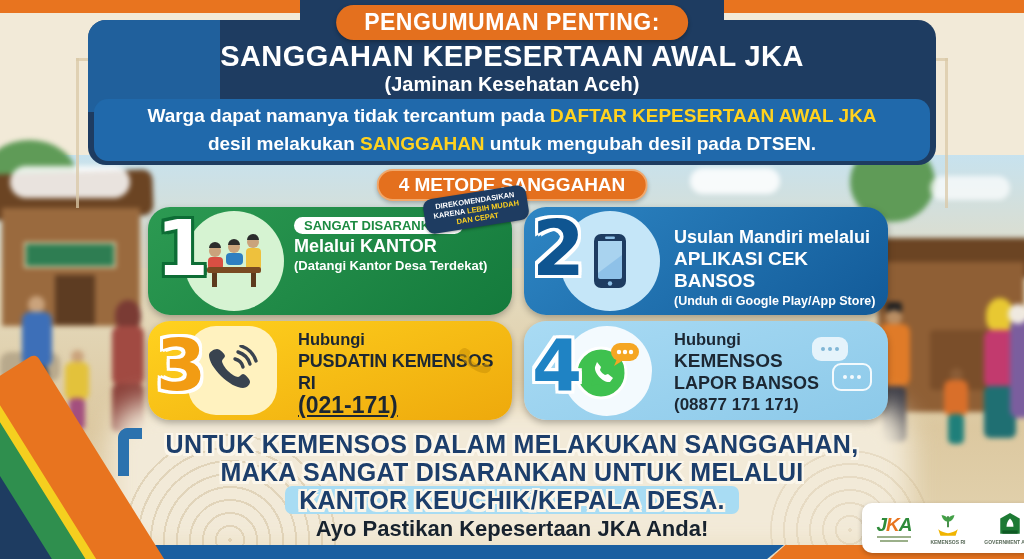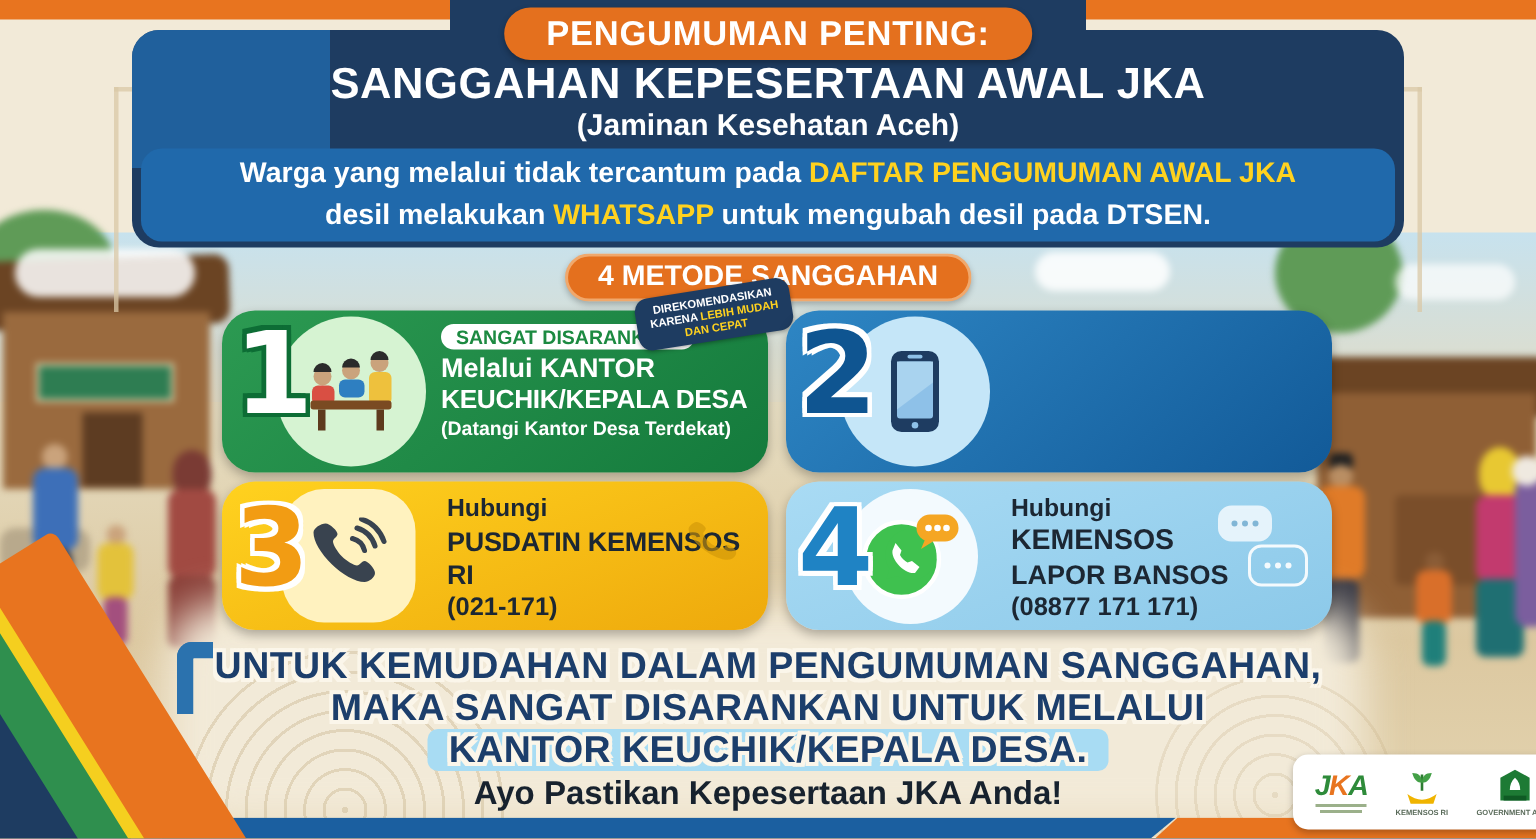--- a/index.html
+++ b/index.html
@@ -136,22 +136,22 @@
 
   <div class="abs strip-top"></div>
   <div class="abs header-bump"></div>
   <div class="abs header-panel">
     <div class="abs header-accent"></div>
   </div>
   <div class="abs pill-banner">PENGUMUMAN PENTING:</div>
   <div class="abs title">SANGGAHAN KEPESERTAAN AWAL JKA</div>
   <div class="abs subtitle">(Jaminan Kesehatan Aceh)</div>
   <div class="abs intro-box">
-    <div><span>Warga yang melalui tidak tercantum pada </span><span class="hl-yellow">DAFTAR PENGUMUMAN AWAL JKA</span></div>
-    <div><span>desil melakukan </span><span class="hl-yellow">WHATSAPP</span><span> untuk mengubah desil pada DTSEN.</span></div>
+    <div><span>Warga dapat namanya tidak tercantum pada </span><span class="hl-yellow">DAFTAR KEPESERTAAN AWAL JKA</span></div>
+    <div><span>desil melakukan </span><span class="hl-yellow">SANGGAHAN</span><span> untuk mengubah desil pada DTSEN.</span></div>
   </div>
 
   <div class="abs badge">4 METODE SANGGAHAN</div>
 
   <div class="card c1">
     <div class="big-circle" style="left:36px;top:4px;width:100px;height:100px;background:#d6f3d2;">
       <svg width="66" height="54" viewBox="0 0 66 54">
         <circle cx="14" cy="17" r="6" fill="#caa37c"></circle>
           <path d="M8 14a6 6 0 0 1 12 0z" fill="#2b2b2b"></path>
         <rect x="7" y="23" width="15" height="13" rx="4" fill="#d94f43"></rect>
@@ -163,57 +163,61 @@
         <rect x="45" y="14" width="15" height="22" rx="4" fill="#eec13d"></rect>
         <rect x="6" y="33" width="54" height="6" rx="2" fill="#7a4a22"></rect>
         <rect x="11" y="39" width="5" height="14" fill="#5d3a1d"></rect>
         <rect x="50" y="39" width="5" height="14" fill="#5d3a1d"></rect>
       </svg>
     </div>
     <div class="num out-g" style="color:#fff;">1</div>
     <div class="card-text" style="left:146px;top:9px;color:#fff;">
       <div><span class="tag-pill">SANGAT DISARANKAN!</span></div>
       <div style="font-size:18px;"><span style="font-weight:600;">Melalui </span><span style="font-weight:800;">KANTOR</span></div>
-      <div style="font-size:17.5px;font-weight:800;letter-spacing:-.2px;">KEUCHIK/KEPALA DESA</div>
       <div style="font-size:13px;font-weight:700;margin-top:1px;">(Datangi Kantor Desa Terdekat)</div>
     </div>
     <div class="ribbon">
       <div>DIREKOMENDASIKAN</div>
       <div><span>KARENA </span><span class="hl-yellow">LEBIH MUDAH</span></div>
       <div class="hl-yellow">DAN CEPAT</div>
     </div>
   </div>
 
   <div class="card c2">
     <div class="big-circle" style="left:36px;top:4px;width:100px;height:100px;background:#c5e6f8;">
       <svg width="34" height="56" viewBox="0 0 34 56">
         <rect x="1" y="1" width="32" height="54" rx="7" fill="#1e3c61"></rect>
         <rect x="5" y="8" width="24" height="38" rx="2" fill="#8ec1e8"></rect>
         <path d="M5 8h24v14L5 40z" fill="#a9d3ef"></path>
         <rect x="12" y="3.5" width="10" height="2.5" rx="1.2" fill="#8ec1e8"></rect>
         <circle cx="17" cy="50.5" r="2.2" fill="#8ec1e8"></circle>
       </svg>
     </div>
     <div class="num out-w" style="color:#0f5591;">2</div>
+    <div class="card-text" style="left:150px;top:20px;color:#fff;">
+      <div style="font-size:18px;font-weight:600;">Usulan Mandiri melalui</div>
+      <div style="font-size:19px;font-weight:800;">APLIKASI CEK BANSOS</div>
+      <div style="font-size:12.5px;font-weight:700;margin-top:2px;">(Unduh di Google Play/App Store)</div>
+    </div>
   </div>
 
   <div class="card c3">
     <div class="big-circle" style="left:40px;top:5px;width:89px;height:89px;border-radius:28px;background:#fff2bf;">
       <svg width="56" height="52" viewBox="0 0 56 52">
         <path d="M12 4c3 0 8 5 8 7 0 2-3 3-3 5s3 7 6 10 8 6 10 6 3-3 5-3 7 5 7 8-4 6-7 6c-6 0-15-5-22-12S4 16 4 10c0-3 5-6 8-6z" fill="#39434f"></path>
         <path d="M30 14a11 11 0 0 1 8 8" stroke="#39434f" stroke-width="3.4" fill="none" stroke-linecap="round"></path>
         <path d="M33 7a18 18 0 0 1 12 12" stroke="#39434f" stroke-width="3.4" fill="none" stroke-linecap="round"></path>
         <path d="M36 1a24 24 0 0 1 15 15" stroke="#39434f" stroke-width="3.4" fill="none" stroke-linecap="round"></path>
       </svg>
     </div>
     <div class="num out-w" style="color:#f29c13;font-size:72px;top:8px;">3</div>
     <div class="card-text" style="left:150px;top:7px;color:#1c2733;line-height:22px;">
       <div style="font-size:16.5px;font-weight:700;">Hubungi</div>
       <div style="font-size:18px;font-weight:800;letter-spacing:-.2px;">PUSDATIN KEMENSOS RI</div>
-      <div style="font-size:17px;font-weight:800;">(021-171)</div>
+      <div style="font-size:23px;font-weight:800;text-decoration:underline;">(021-171)</div>
     </div>
     <div class="wm" style="right:14px;top:22px;transform:rotate(-8deg);">
       <svg width="40" height="38" viewBox="0 0 56 52">
           <path d="M12 4c3 0 8 5 8 7 0 2-3 3-3 5s3 7 6 10 8 6 10 6 3-3 5-3 7 5 7 8-4 6-7 6c-6 0-15-5-22-12S4 16 4 10c0-3 5-6 8-6z" fill="#cf9608"></path>
         </svg>
     </div>
   </div>
 
   <div class="card c4">
     <div class="big-circle" style="left:38px;top:5px;width:90px;height:90px;background:#f3fafe;">
@@ -244,21 +248,21 @@
       <div style="width:36px;height:24px;border:2.5px solid #fff;border-radius:9px;margin:2px 0 0 20px;display:flex;align-items:center;justify-content:center;gap:3px;">
         <span style="width:4px;height:4px;border-radius:50%;background:#fff;"></span>
           <span style="width:4px;height:4px;border-radius:50%;background:#fff;"></span>
           <span style="width:4px;height:4px;border-radius:50%;background:#fff;"></span>
       </div>
     </div>
   </div>
 
   <div class="abs quote"></div>
   <div class="abs statement">
-    <div>UNTUK KEMUDAHAN DALAM PENGUMUMAN SANGGAHAN,</div>
+    <div>UNTUK KEMENSOS DALAM MELAKUKAN SANGGAHAN,</div>
     <div>MAKA SANGAT DISARANKAN UNTUK MELALUI</div>
     <div><span class="hl3">KANTOR KEUCHIK/KEPALA DESA.</span></div>
   </div>
   <div class="abs cta">Ayo Pastikan Kepesertaan JKA Anda!</div>
 
   <div class="abs bar-blue"></div>
   <div class="abs bar-orange"></div>
 
   <div class="abs deco-bar" style="left:-65px;top:475px;width:320px;height:60px;background:#e8741f;"></div>
   <div class="abs deco-bar" style="left:-112px;top:514px;width:320px;height:40px;background:#2f8f4e;"></div>

